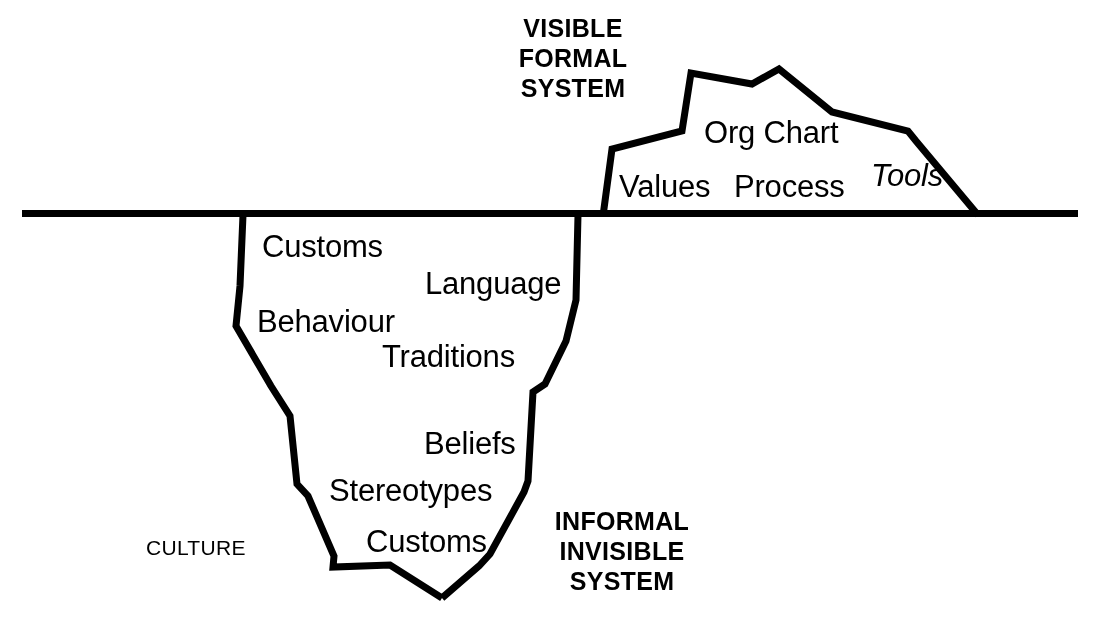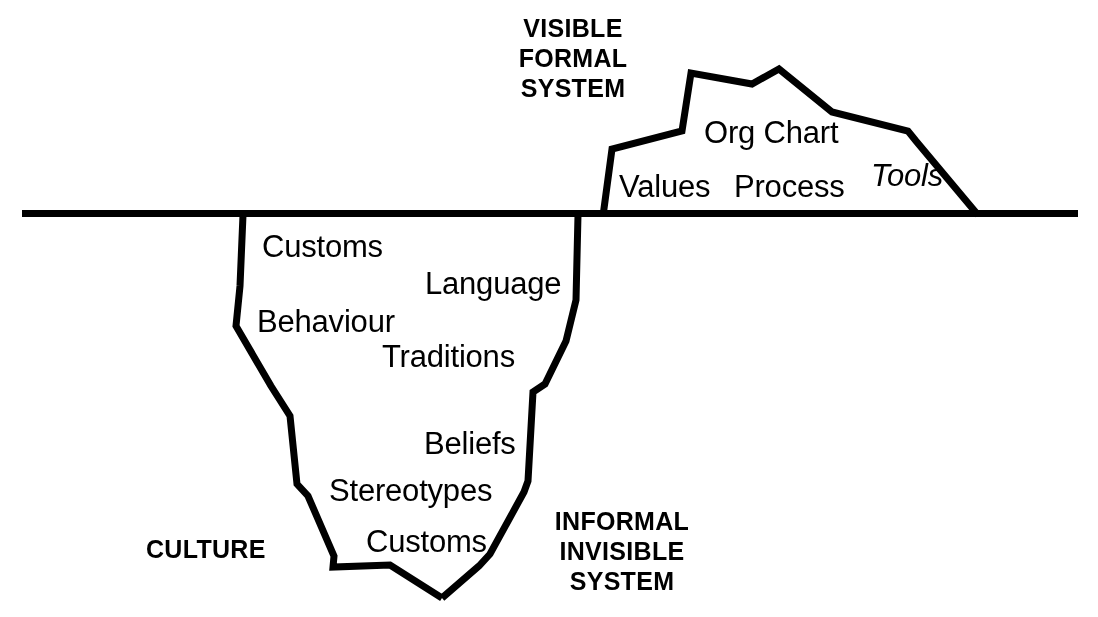--- a/index.html
+++ b/index.html
@@ -7,21 +7,21 @@
   body{width:1098px;height:617px;overflow:hidden;
        font-family:"Liberation Sans","DejaVu Sans",sans-serif;color:#000;}
   #stage{position:relative;width:1098px;height:536px;background:#ffffff;border-radius:27px;}
   svg#iceberg{position:absolute;left:0;top:0;width:1098px;height:617px;}
   .lbl{position:absolute;white-space:nowrap;color:#000;line-height:1;}
   
   .item{font-size:31px;font-weight:400;letter-spacing:-0.2px;}
   
   .cap{font-size:25px;font-weight:700;text-align:center;letter-spacing:0.3px;}
   .cap div{line-height:1.2;}
-  .strong{font-size:25px;font-weight:700;letter-spacing:0.3px;}
+  .strong{font-size:21px;font-weight:400;letter-spacing:0.3px;}
 </style>
 </head>
 <body>
 
 <div id="stage">
 
   <svg id="iceberg" viewBox="0 0 1098 617">
 
     <polyline points="603,216 612,149 682,131 691,73 752,84 779,69 832,112 908,131 916,141 978,215" fill="none" stroke="#000000" stroke-width="7" stroke-linejoin="miter" stroke-linecap="butt"></polyline>
 

